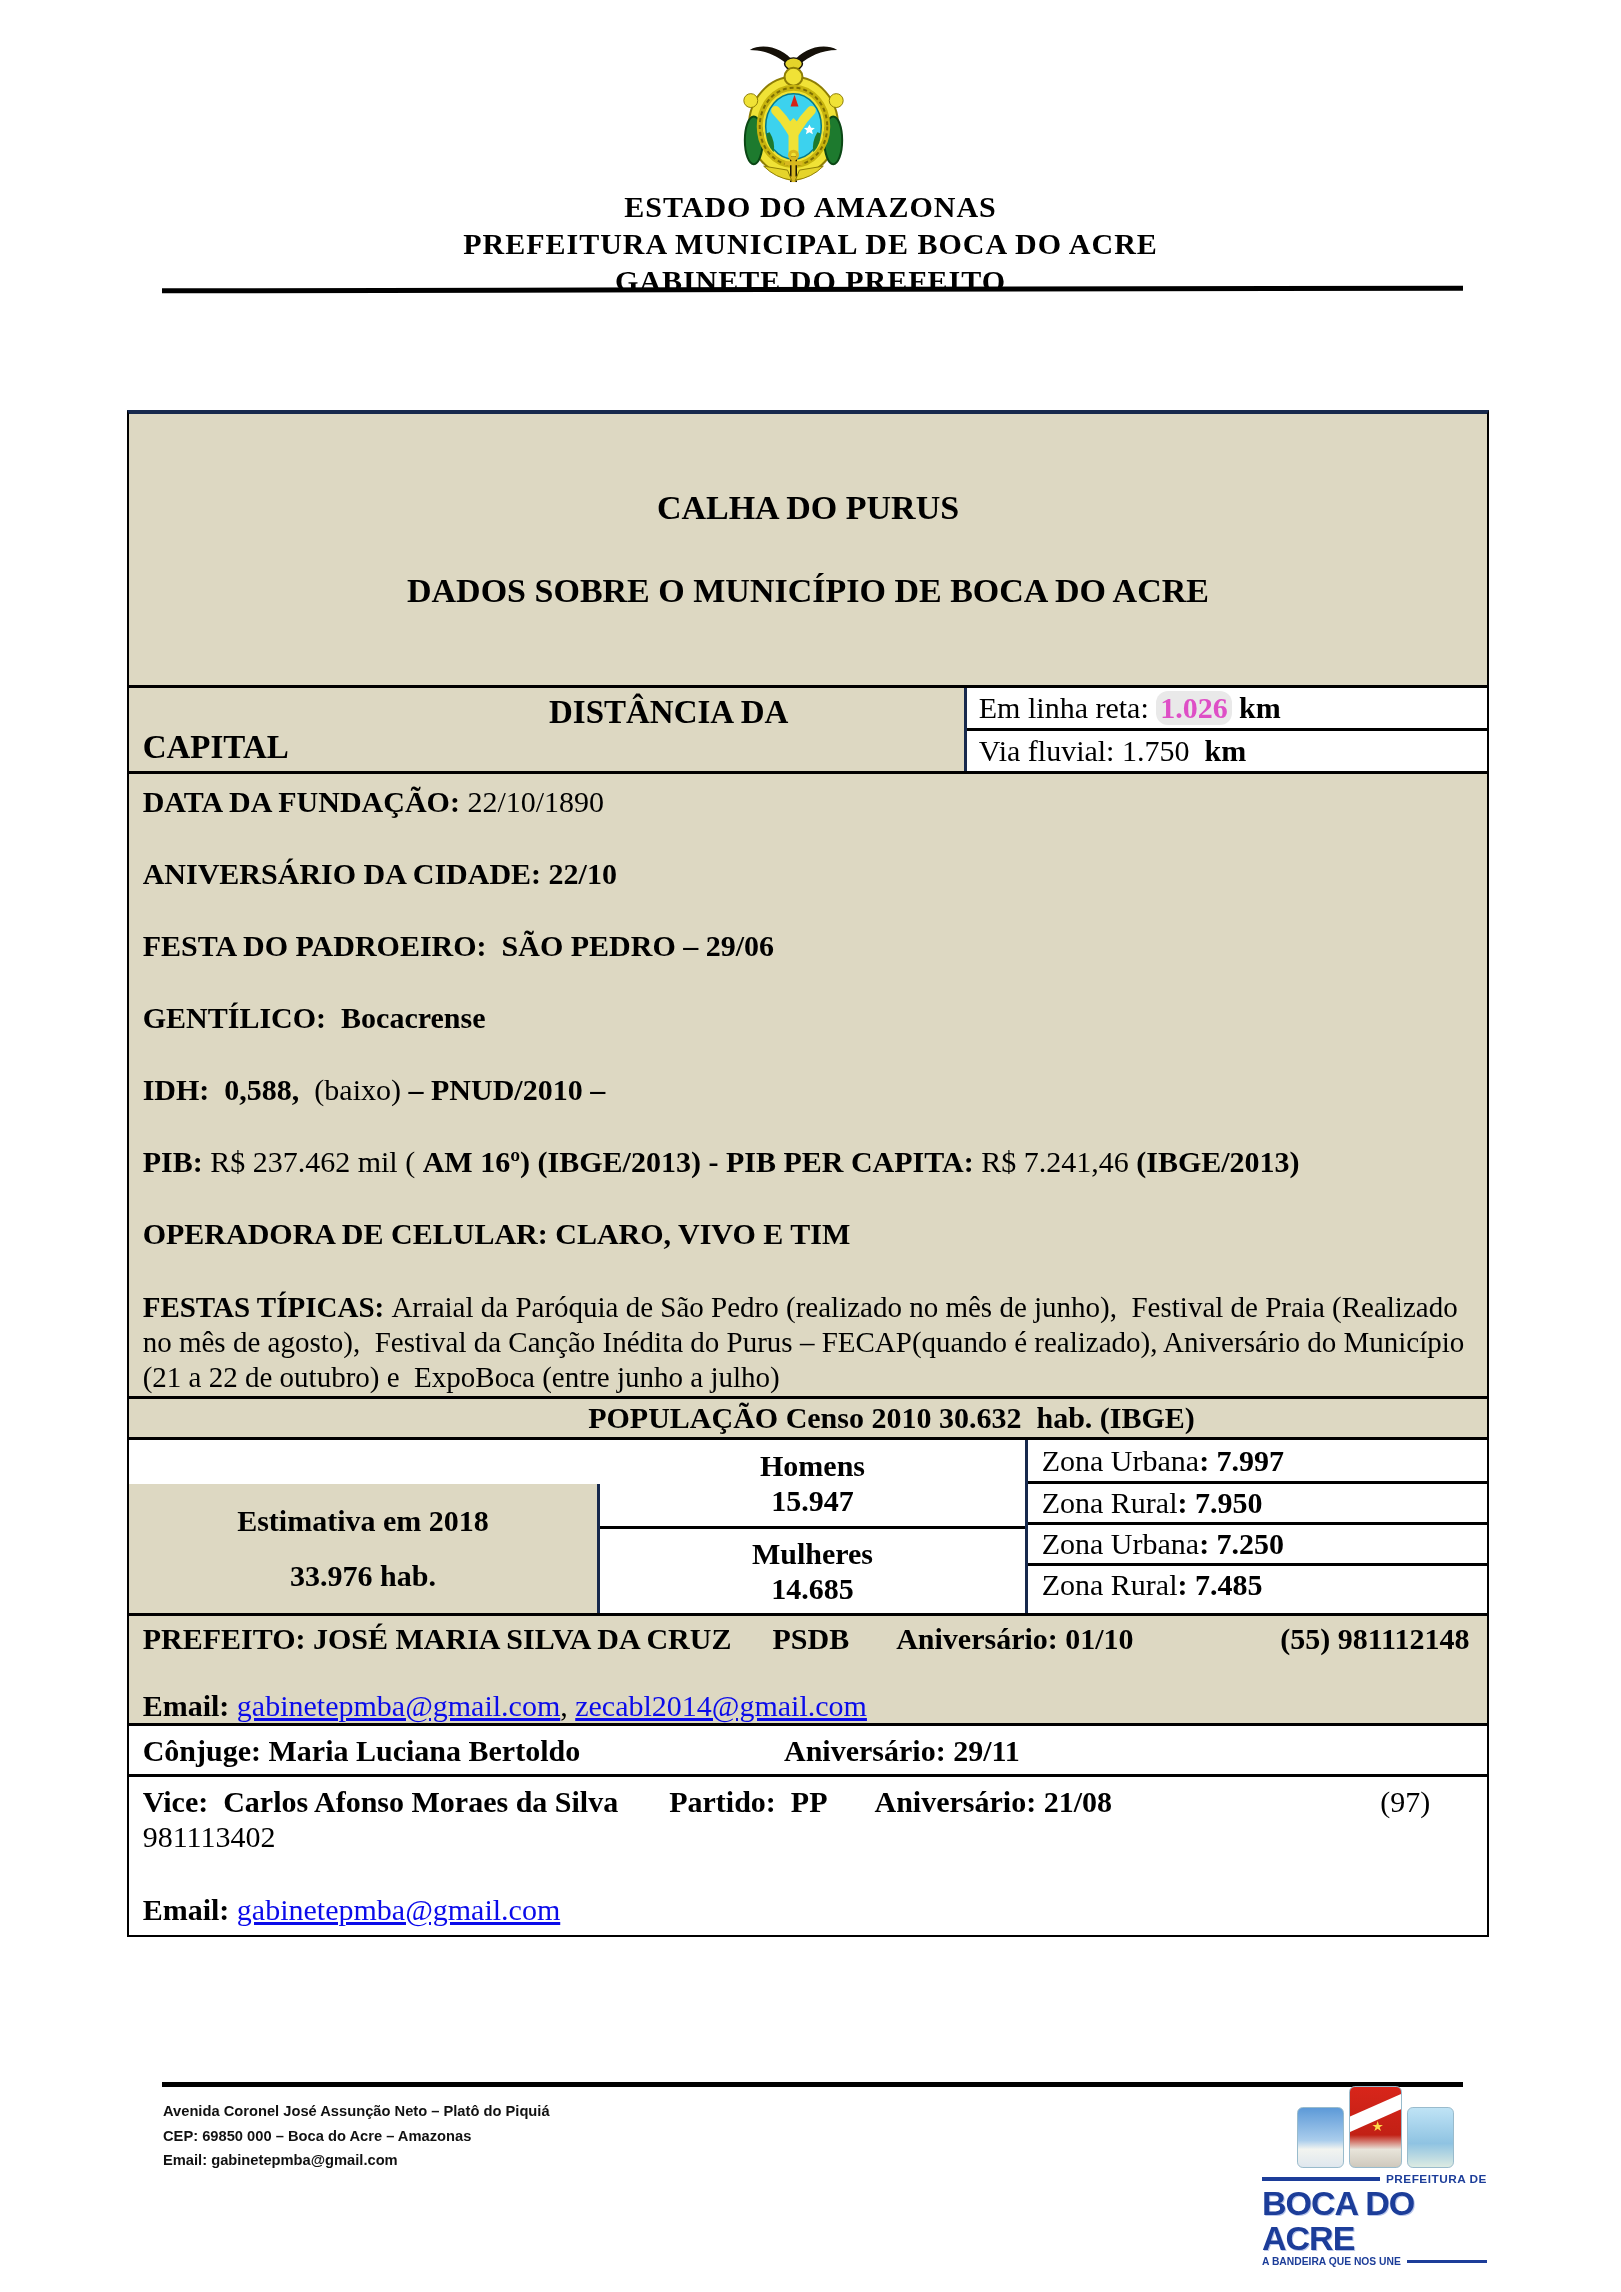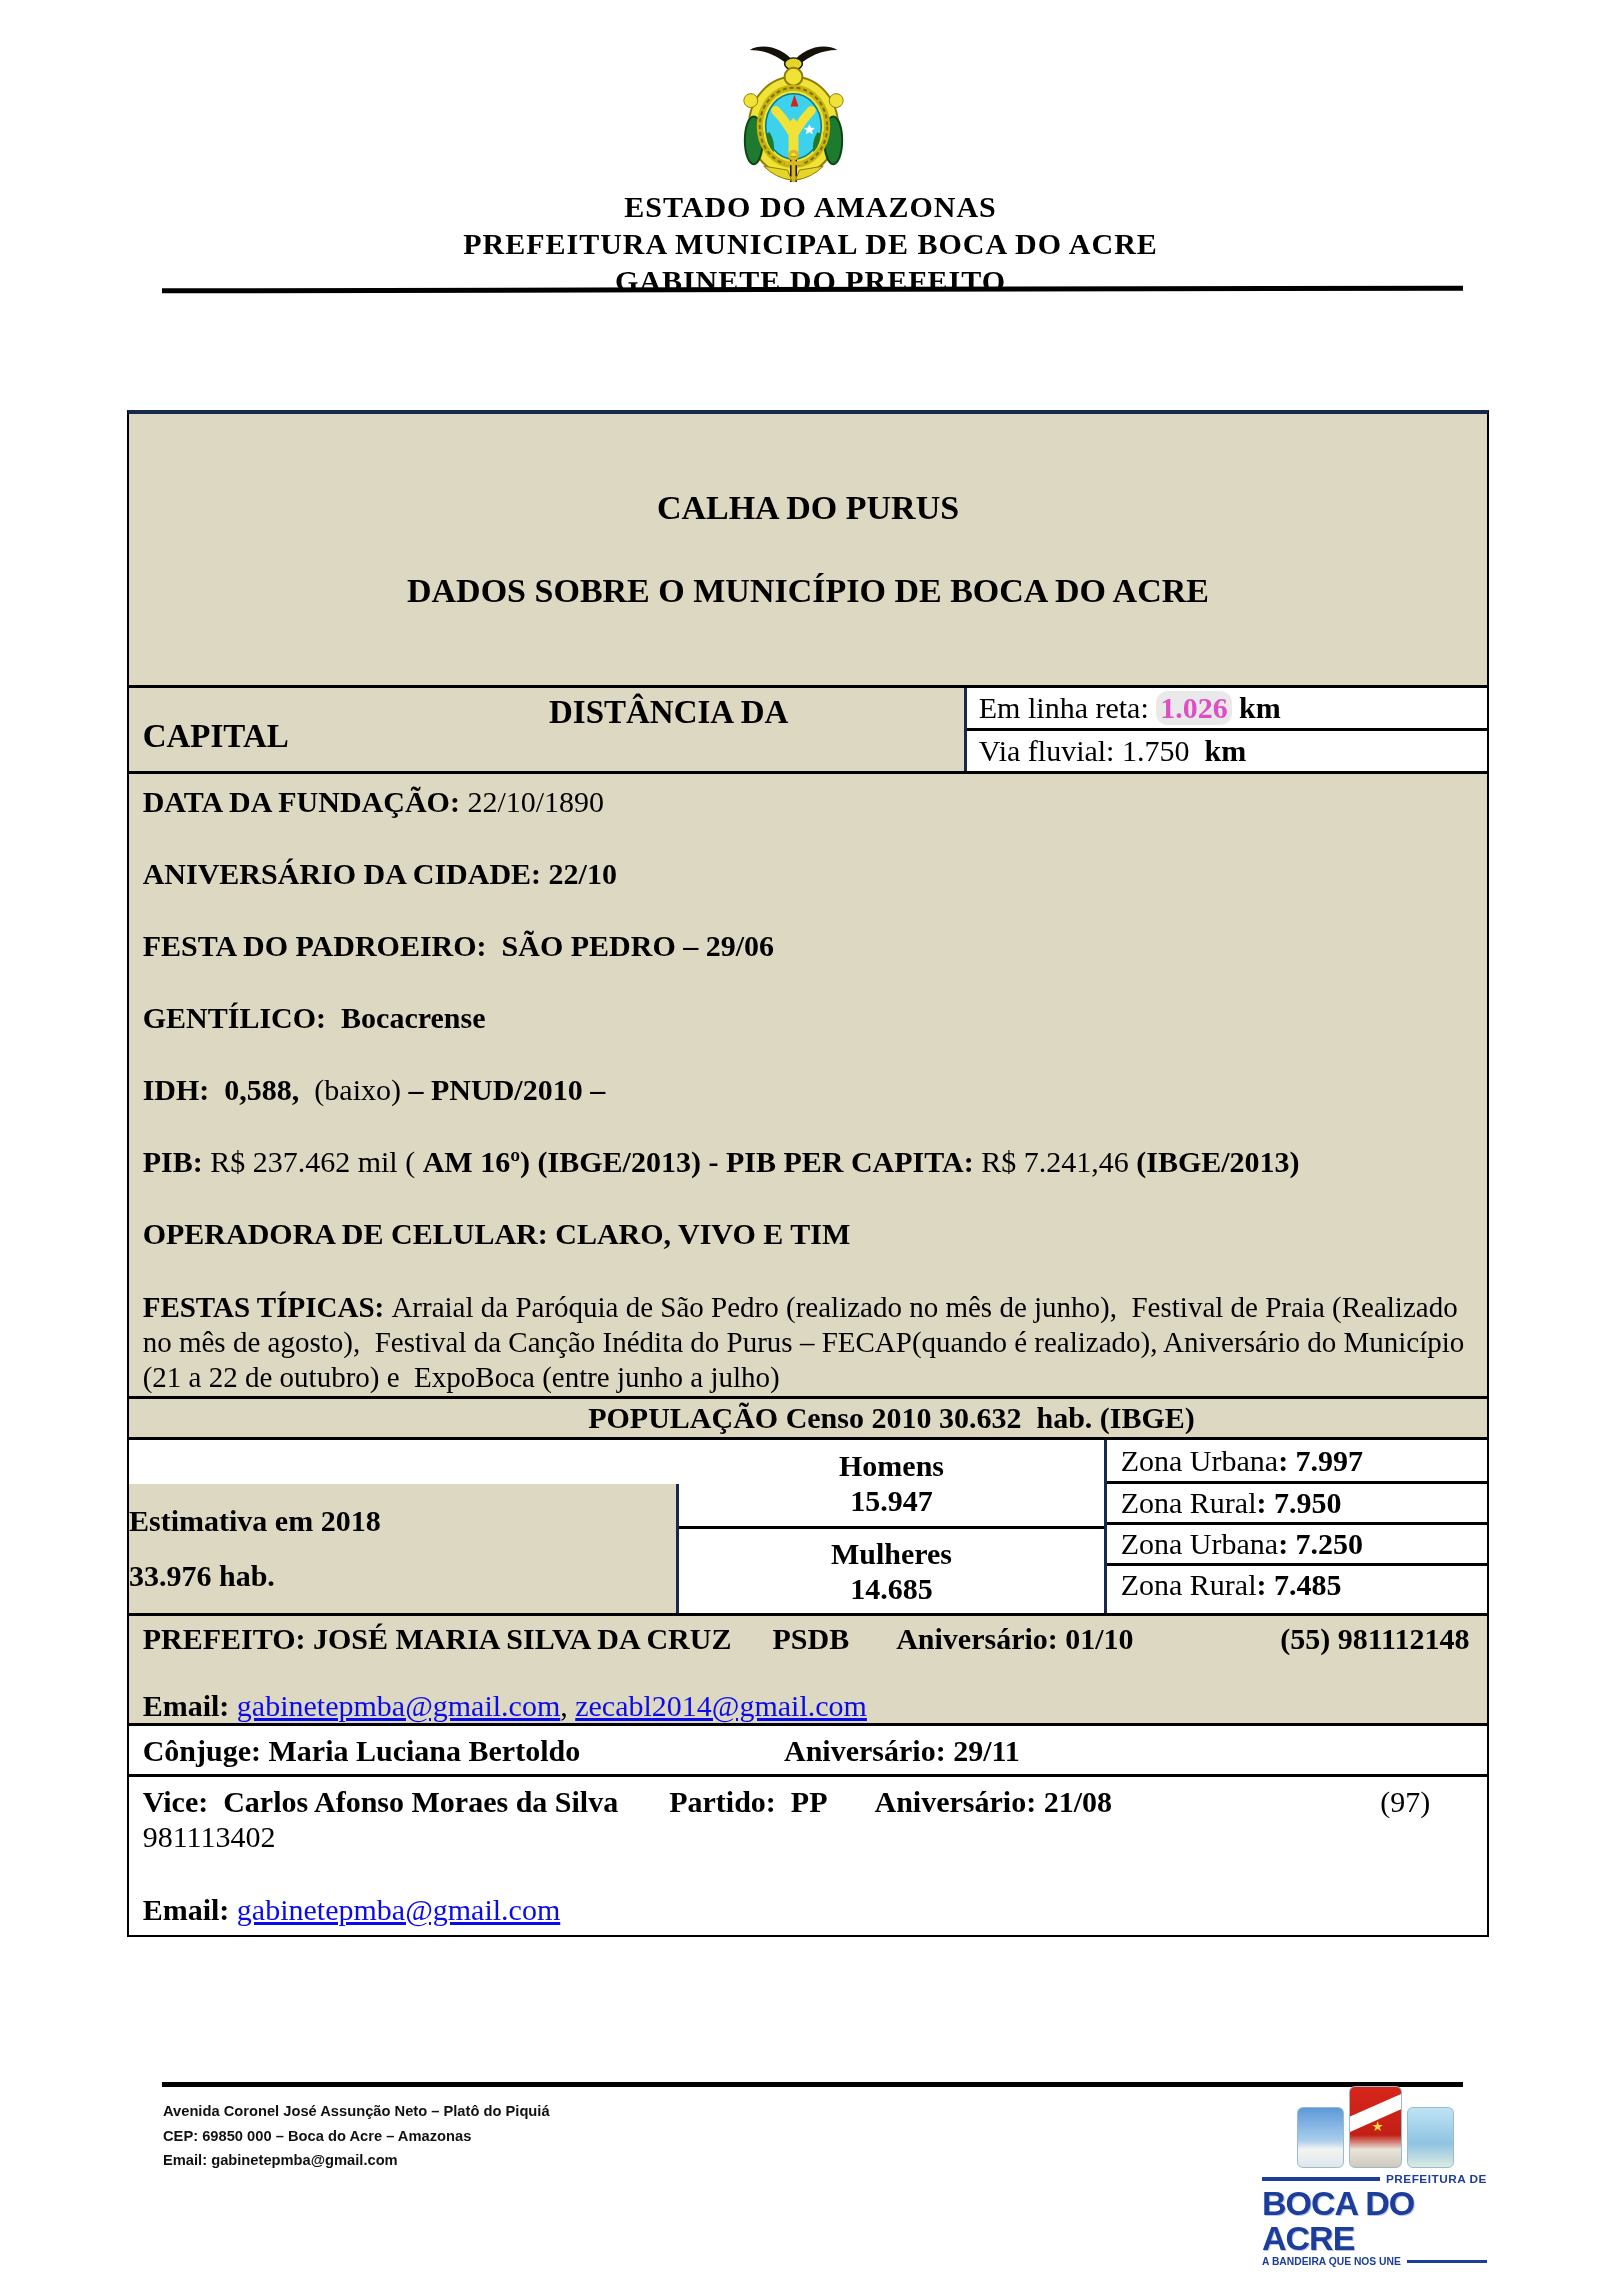--- a/index.html
+++ b/index.html
@@ -57,40 +57,40 @@
   .ph-badge{position:absolute; left:80px; top:214px; width:45px; height:45px; border-radius:50%;
             border:3.9px solid #c9a33b; background:rgba(250,248,240,.65);}
   .ph-badge:after{content:""; position:absolute; left:11.8px; top:7.8px; width:15.7px; height:23.5px;
             border-left:3.9px solid #27408f; border-bottom:3.9px solid #27408f; transform:rotate(-12deg);}
 
   
   .r2{height:86px; display:flex;}
   .dist-left{width:838px; border-right:3.9px solid var(--navy); position:relative;
              font-weight:bold; font-size:33px;}
   .dist-l1{position:absolute; left:420px; top:5.9px;}
-  .dist-l2{position:absolute; left:13.7px; top:30px;}
+  .dist-l2{position:absolute; left:13.7px; top:41px;}
   .dist-right{flex:1; display:flex; flex-direction:column; background:#fff;}
   .dist-row{height:41px; display:flex; align-items:center; padding-left:11.8px;}
   .dist-row + .dist-row{border-top:3.9px solid #000; height:45px;}
   .hl-pink{color:var(--pink); font-weight:bold; background:var(--hl); padding:0 3.9px;border-radius:12px;}
   .b{font-weight:bold;}
 
   
   .r3{height:625px; padding:11.8px 15.7px 0 13.7px;}
   .info-line{line-height:31px; margin-bottom:41px; font-weight:bold;}
   .reg{font-weight:normal;}
   .festas{font-weight:normal; line-height:35px; font-size:29px; margin-bottom:0;}
 
   
   .r4{height:41px; text-align:center; font-weight:bold; line-height:37px; text-indent:167px;}
 
   
   .r5{height:176px; display:flex;}
-  .pop-left{width:550px; border-right:3.9px solid var(--navy); display:flex; flex-direction:column;
-            justify-content:space-evenly; font-weight:bold;margin-top:44px;}
+  .pop-left{width:471px; border-right:3.9px solid var(--navy); display:flex; flex-direction:column;
+            justify-content:space-evenly; align-items:center; font-weight:bold;margin-top:44px;}
   .pop-mid{width:428px; border-right:3.9px solid var(--navy); display:flex; flex-direction:column; background:#fff;}
   .pop-mid-cell{height:86px; display:flex; flex-direction:column; justify-content:center;
                 align-items:center; font-weight:bold; line-height:35px;}
   .pop-mid-cell + .pop-mid-cell{border-top:3.9px solid #000;}
   .pop-right{flex:1; display:flex; flex-direction:column; background:#fff;}
   .pop-zone{height:41px; display:flex; align-items:center; padding-left:13.7px;}
   .pop-zone + .pop-zone{border-top:3.9px solid #000;}
 
   
   .r6{height:110px; padding:5.9px 9.8px 0 13.7px;}

